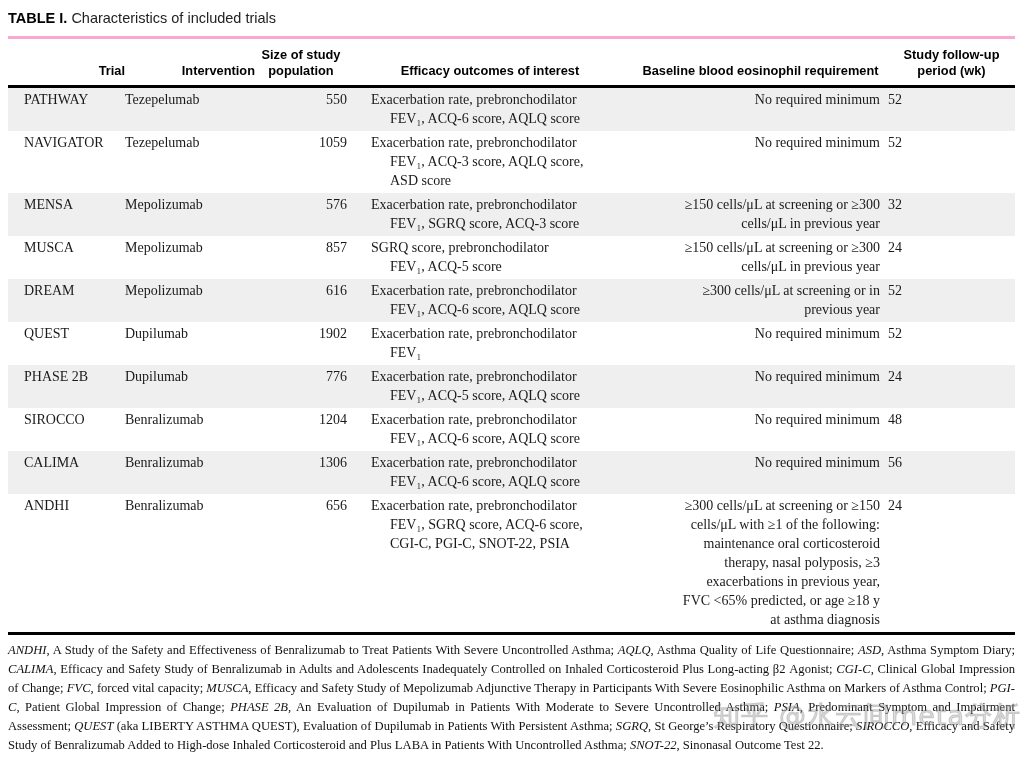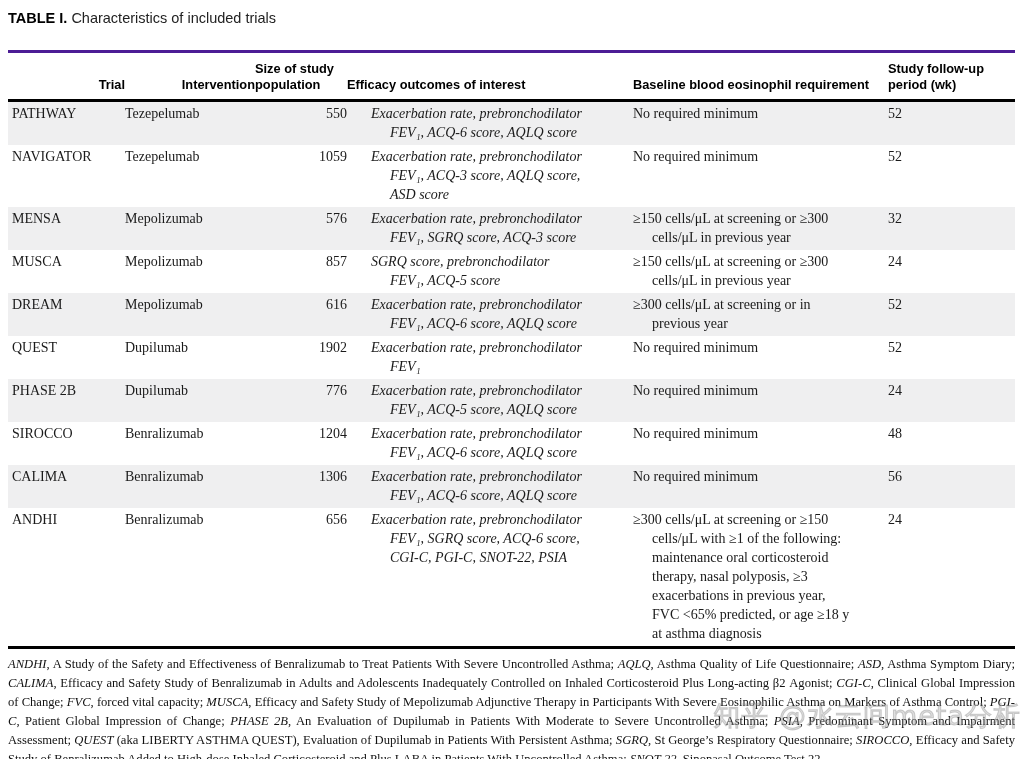--- a/index.html
+++ b/index.html
@@ -3,46 +3,46 @@
 <meta charset="utf-8">
 <style>
   * { margin: 0; padding: 0; box-sizing: border-box; }
   html, body { width: 1023px; height: 759px; background: #ffffff; overflow: hidden; }
   body { font-family: "Liberation Serif", "DejaVu Serif", serif; color: #1a1a1a; position: relative; }
   .page { padding: 8px 8px 0 8px; position: relative; }
 
   
   .title-row {
     font-family: "Liberation Sans", "DejaVu Sans", sans-serif;
-    font-size: 14.5px; padding: 2px 0 24px 0;
-    border-bottom: 3px solid #4c1d95;
+    font-size: 14.5px; padding: 2px 0 10px 0;
+    border-bottom: 3px solid #f9a8d4;
   }
   .title-label { font-weight: bold; color: #000; }
   .title-text { font-weight: normal; color: #222; }
 
   
   table { border-collapse: collapse; table-layout: fixed; width: 1007px; border-bottom: 3px solid #000; }
   thead th {
     font-family: "Liberation Sans", "DejaVu Sans", sans-serif;
     font-weight: bold; font-size: 12.8px; line-height: 1.25;
     vertical-align: bottom; padding: 8px 0 6px 0;
     border-bottom: 3px solid #000; color: #000;
   }
   th.al { text-align: right; }
-  th.ac { text-align: left; }
+  th.ac { text-align: center; }
   tbody td {
     font-size: 14px; line-height: 19px;
     vertical-align: top; padding: 2.5px 0 2.5px 0;
   }
   tr.shaded { background: var(--row-shade, #efeff0); }
-  td.c-trial { padding-left: 4px; }
+  td.c-trial { padding-left: 16px; }
   td.c-size { text-align: right; }
   td.c-follow { }
-  td.c-out { padding-left: 24px; padding-right: 8px; font-style: italic; }
-  td.c-eos { padding-right: 8px; }
+  td.c-out { padding-left: 24px; padding-right: 8px; }
+  td.c-eos { padding-right: 8px; text-align: right; }
   .line { }
   .line.cont { padding-left: 19px; }
 
   
   .footnotes { width: 1007px; padding-top: 6px; font-size: 12.6px; line-height: 19px; color: #111; }
   .footnotes p { text-align: justify; }
   .it { font-style: italic; }
 
   
   .watermark {

